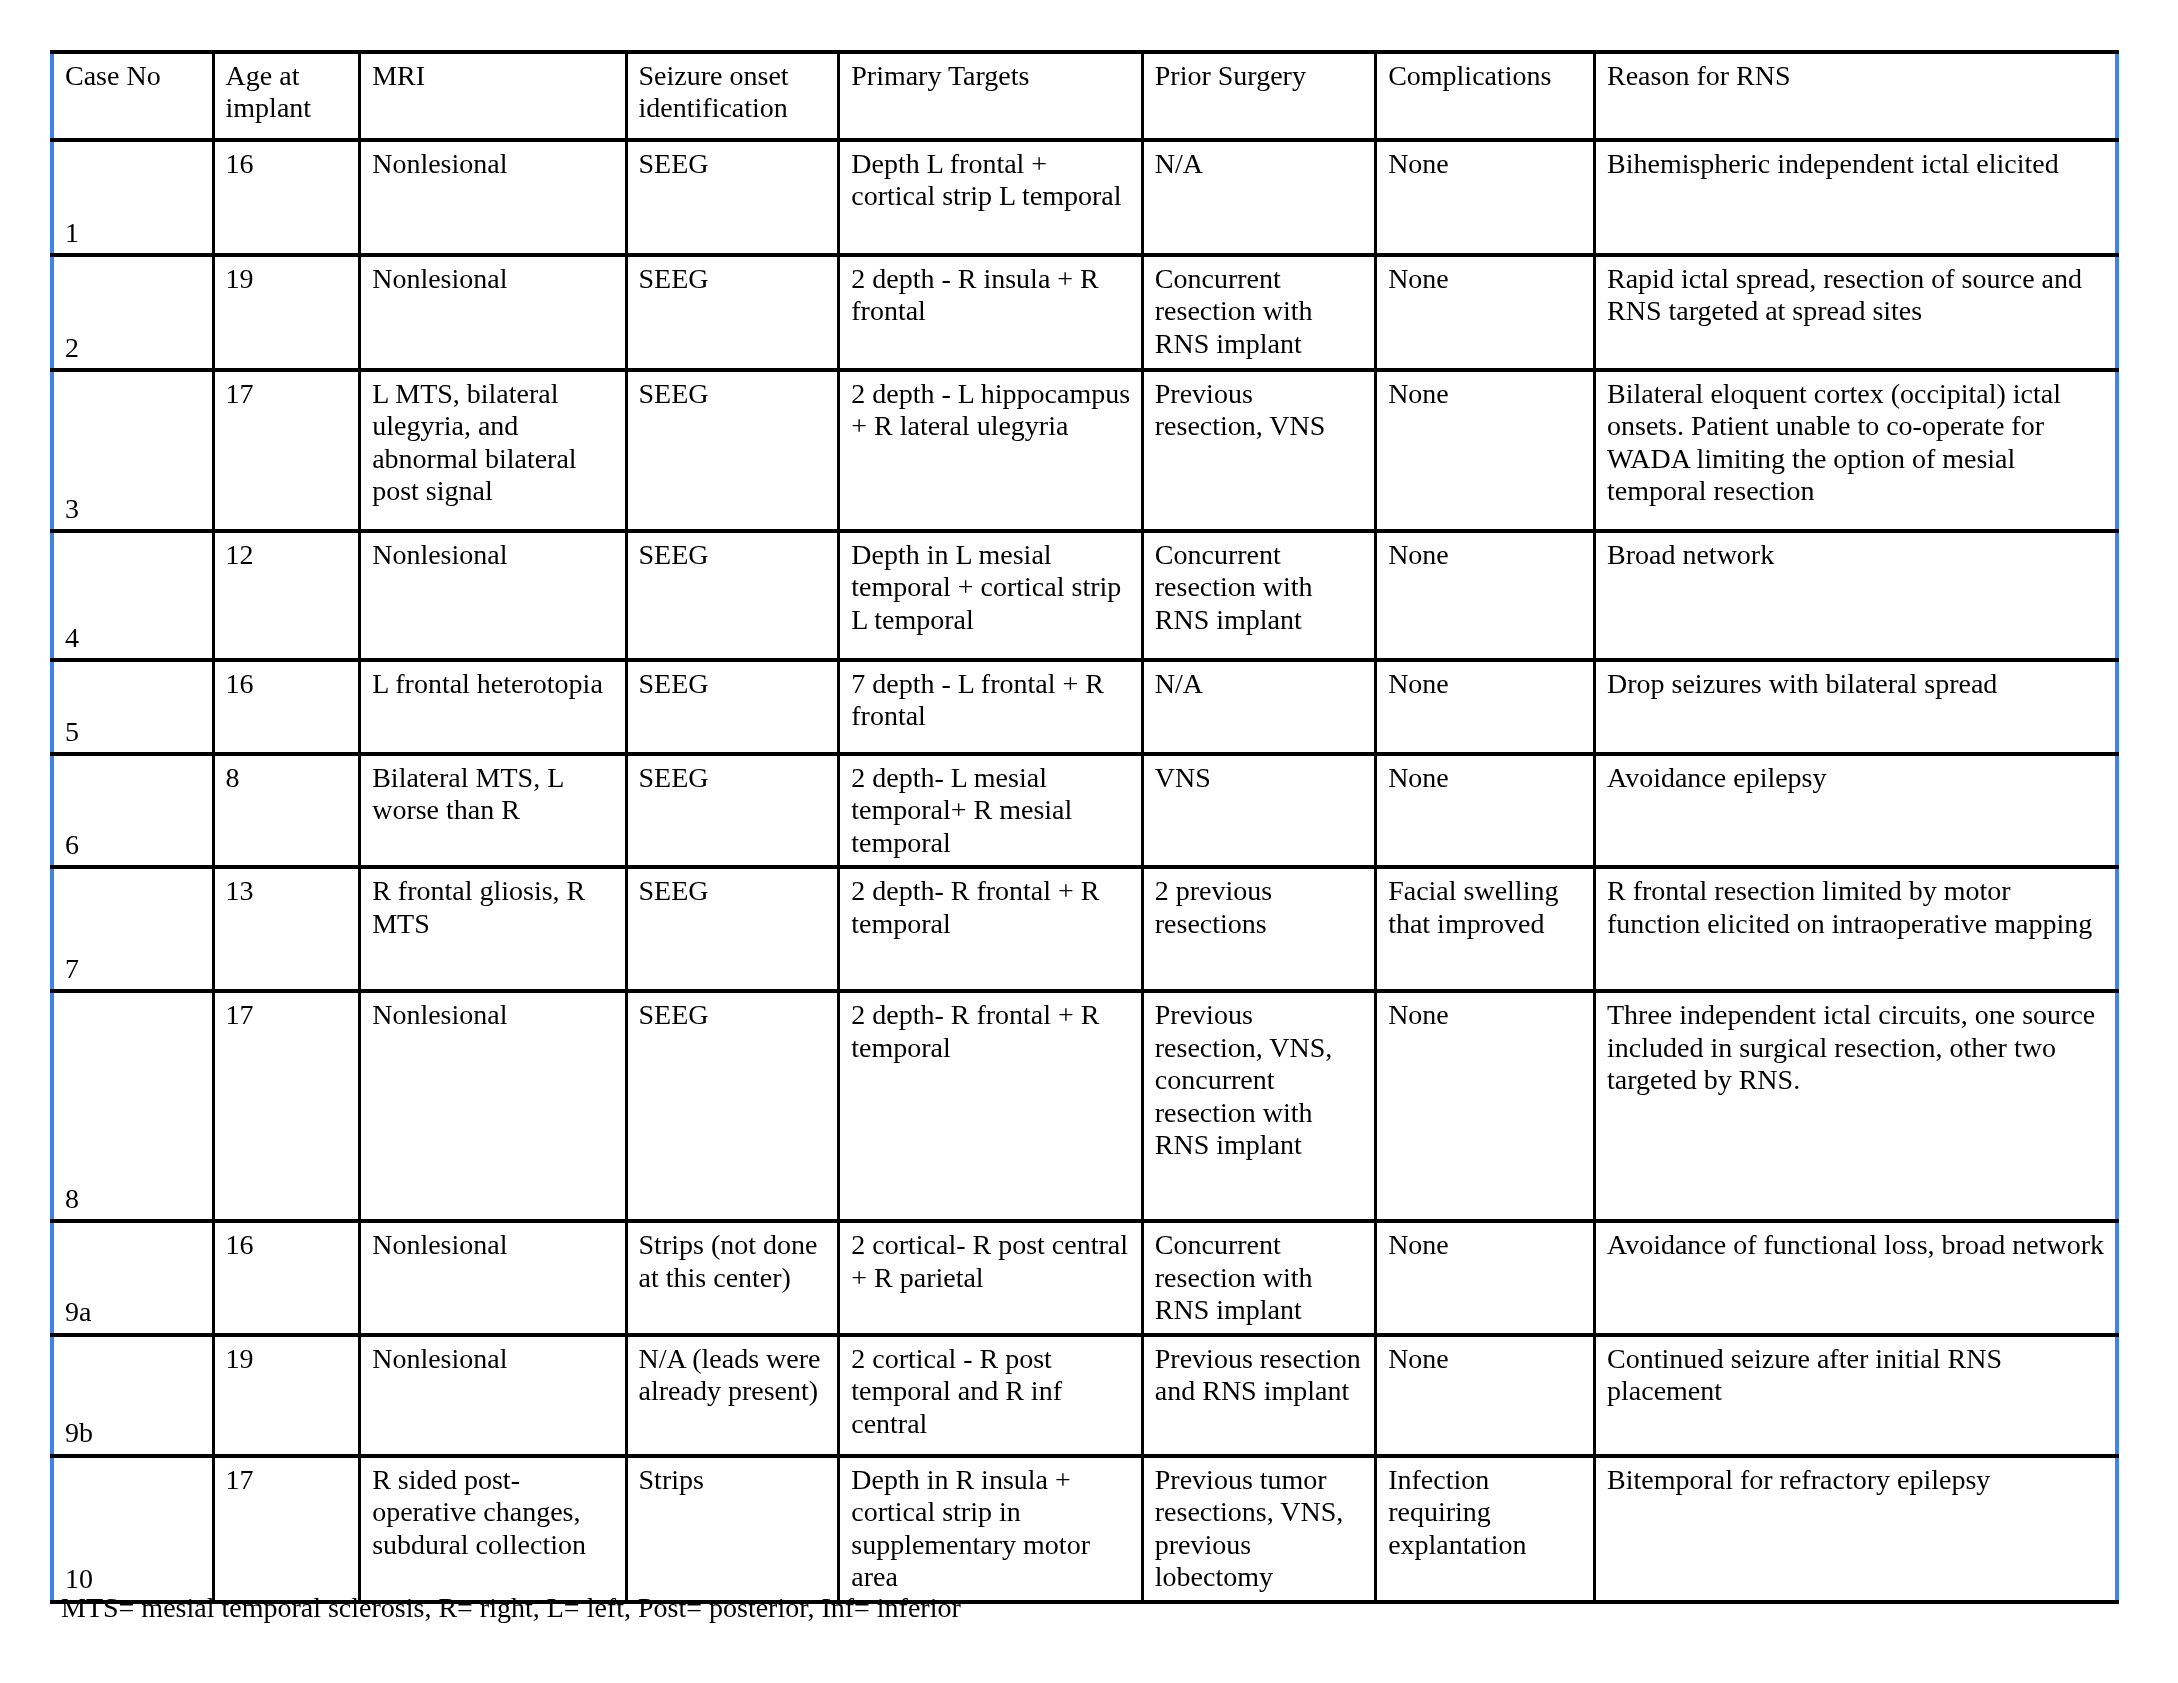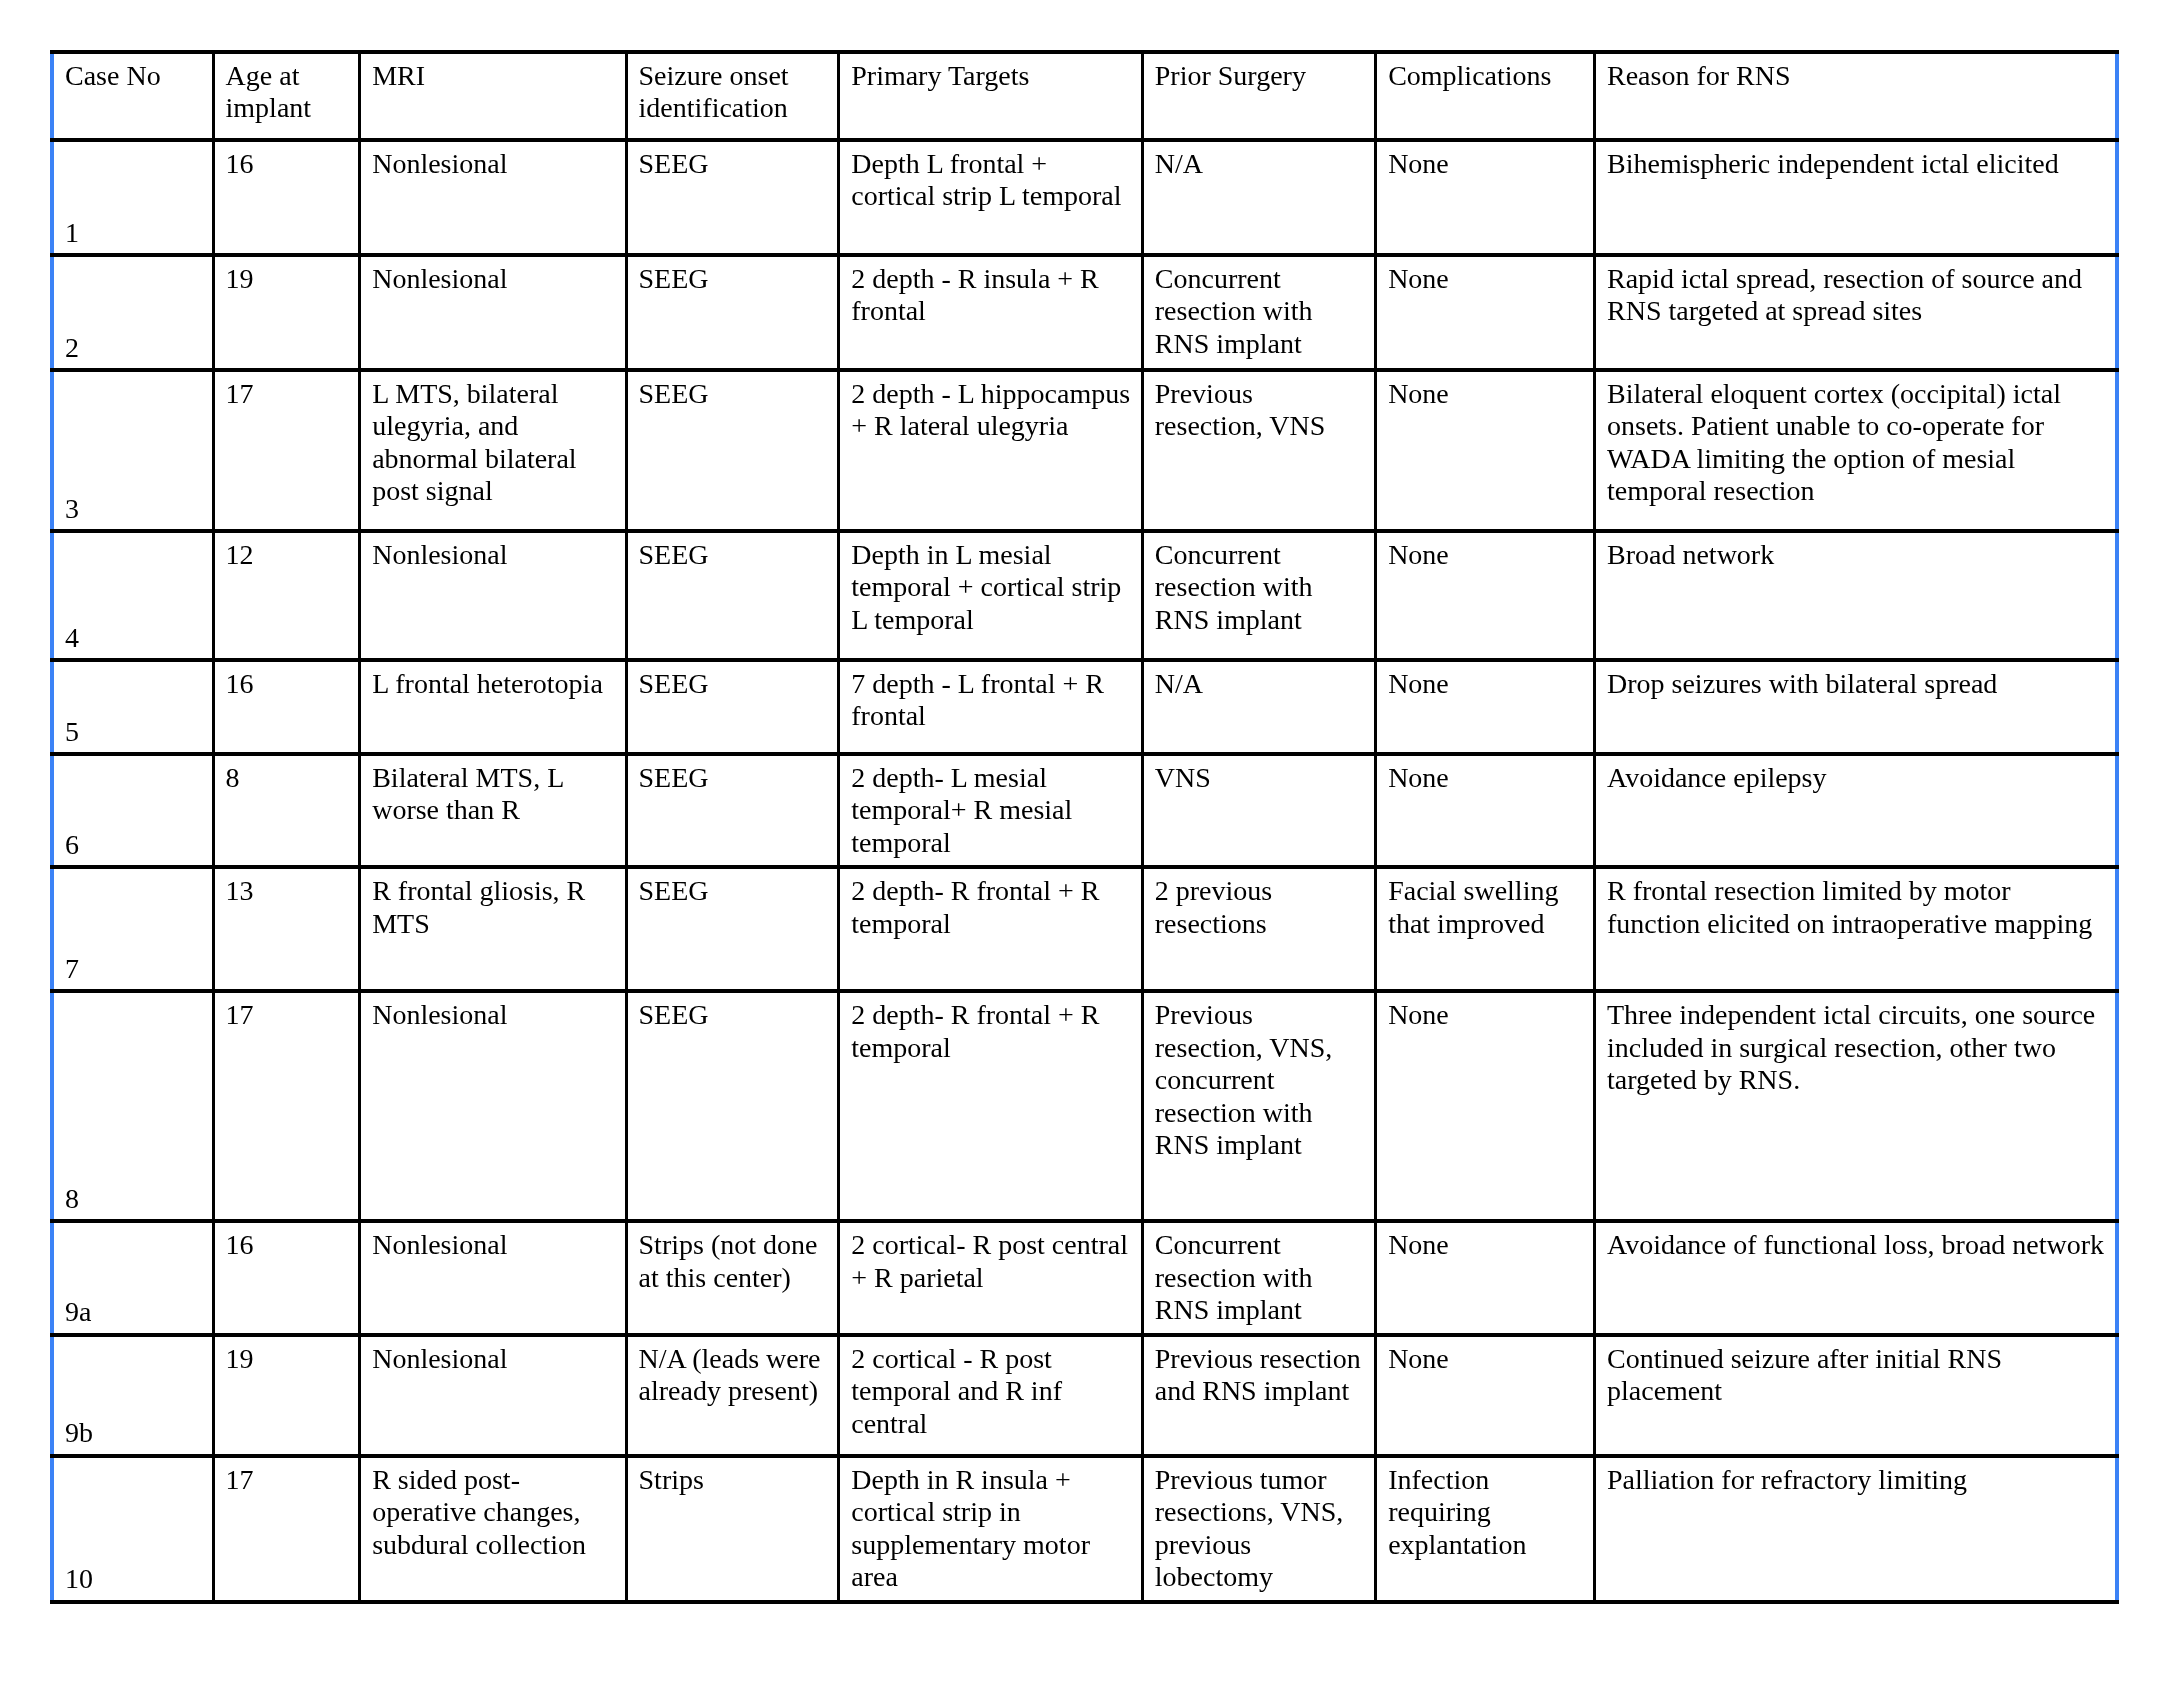--- a/index.html
+++ b/index.html
@@ -203,20 +203,21 @@
       <td>Continued seizure after initial RNS placement</td>
     </tr>
         <tr>
       <td class="case-cell">10</td>
       <td>17</td>
       <td>R sided post-operative changes, subdural collection</td>
       <td>Strips</td>
       <td>Depth in R insula + cortical strip in supplementary motor area</td>
       <td>Previous tumor resections, VNS, previous lobectomy</td>
       <td>Infection requiring explantation</td>
-      <td>Palliation for refractory limiting</td>
+      <td>Bitemporal for refractory epilepsy</td>
     </tr>
       </tbody>
   </table>
 
+  <div class="footnote">MTS= mesial temporal sclerosis, R= right, L= left, Post= posterior, Inf= inferior</div>
 
 </div>
 
 
 </body></html>

